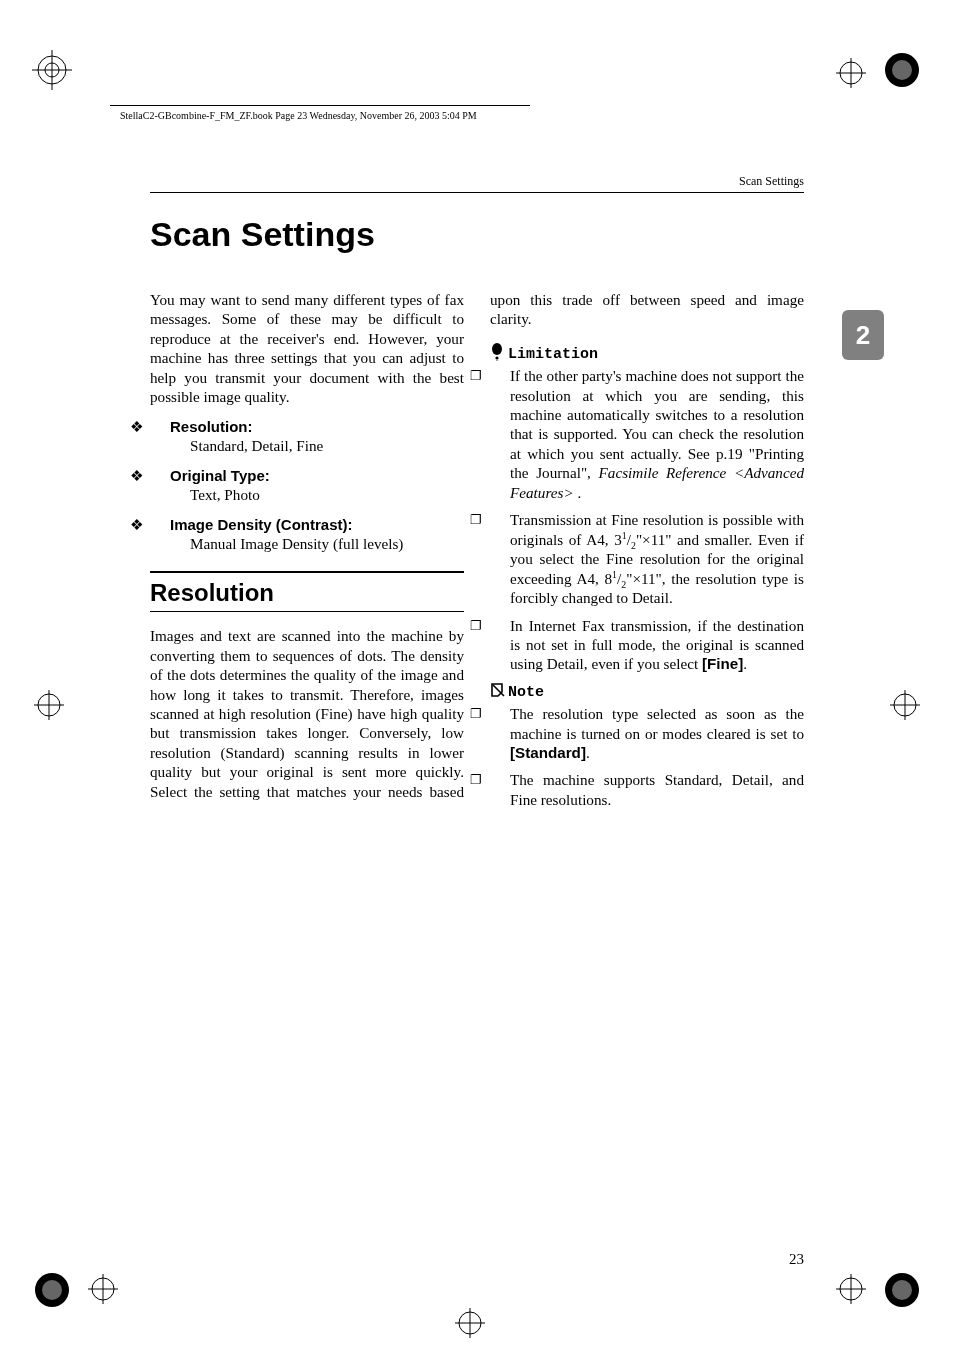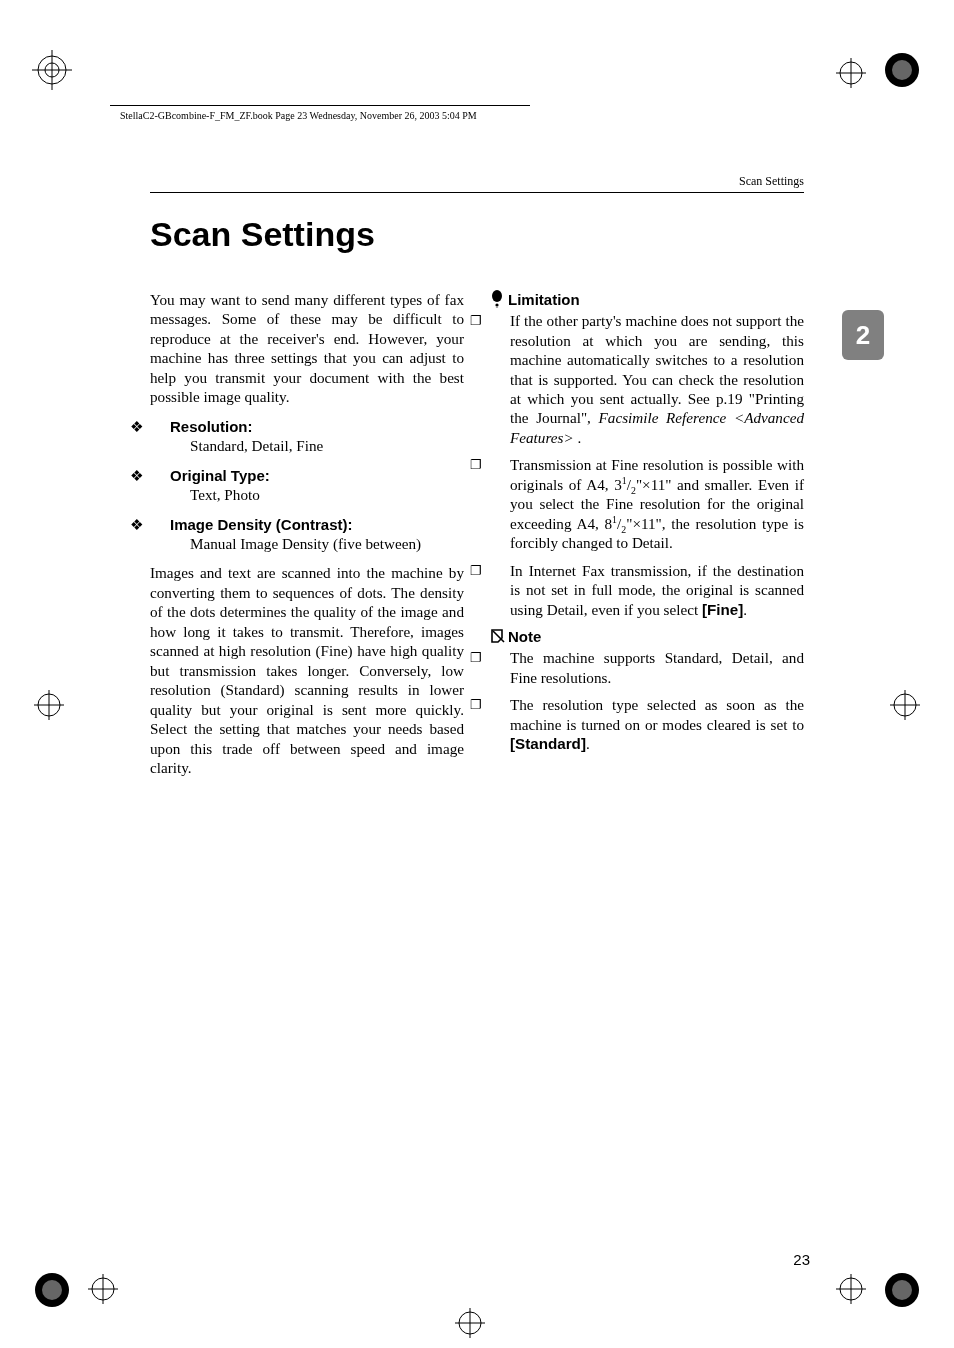--- a/index.html
+++ b/index.html
@@ -86,43 +86,43 @@
     font-weight: bold;
     font-size: 24px;
     border-top: 2px solid #000;
     border-bottom: 1px solid #000;
     padding: 5px 0 2px 0;
     margin-top: 18px;
     margin-bottom: 14px;
   }
   .body-para { text-align: justify; margin-bottom: 14px; }
   .subhead {
-    font-family: Liberation Sans, sans-serif;
+    font-family: Liberation Mono, monospace;
     font-weight: bold;
     font-size: 15px;
     margin-top: 8px;
     margin-bottom: 2px;
   }
   .subhead .lead-icon { display: inline-block; width: 18px; }
   .bullet {
     margin-left: 20px;
     text-indent: -20px;
     text-align: justify;
     margin-bottom: 8px;
   }
   .bullet .box { display: inline-block; width: 20px; text-align: left; font-size: 13px; vertical-align: 1px; }
   .ital { font-style: italic; }
   .ui { font-family: Arial, sans-serif; font-weight: bold; }
   sup { font-size: 0.65em; vertical-align: super; line-height: 0; }
   sub { font-size: 0.65em; vertical-align: sub; line-height: 0; }
   .page-num {
     position: absolute;
     bottom: 80px;
-    right: 144px;
-    font-family: Liberation Sans, sans-serif;
+    right: 150px;
+    font-family: Liberation Serif, serif;
     font-size: 15px;
   }
   .note-icon svg { vertical-align: -2px; }
   .limit-icon svg { vertical-align: -3px; }
   .break-before { break-before: column; }
 </style>
 </head>
 <body>
 
 <div class="regmark" style="top:50px; left:32px;">
@@ -213,23 +213,24 @@
     <span class="ftxt">Standard, Detail, Fine</span>
   </div>
 
   <div class="feature">
     <span class="diamond">❖</span><span class="flabel">Original Type:</span>
     <span class="ftxt">Text, Photo</span>
   </div>
 
   <div class="feature">
     <span class="diamond">❖</span><span class="flabel">Image Density (Contrast):</span>
-    <span class="ftxt">Manual Image Density (five between)</span>
-  </div>
-
+    <span class="ftxt">Manual Image Density (full levels)</span>
+  </div>
+
+  <h2 class="section">Resolution</h2>
 
   <p class="body-para">Images and text are scanned into the machine by converting them to sequences of dots. The density of the dots determines the quality of the image and how long it takes to transmit. Therefore, images scanned at high resolution (Fine) have high quality but transmission takes longer. Conversely, low resolution (Standard) scanning results in lower quality but your original is sent more quickly. Select the setting that matches your needs based upon this trade off between speed and image clarity.</p>
 
 
 
 
   <div class="subhead">
     <span class="lead-icon limit-icon"><svg width="14" height="18">
           <ellipse cx="7" cy="6" rx="5" ry="6" fill="#000"></ellipse>
           <circle cx="7" cy="15" r="1.6" fill="#000"></circle>
@@ -250,22 +251,22 @@
   </p>
 
   <div class="subhead">
     <span class="lead-icon note-icon"><svg width="16" height="16">
           <path d="M2 2 L12 2 L12 10 L8 14 L2 14 Z" fill="none" stroke="#000" stroke-width="1.6"></path>
           <path d="M3 3 L14 14" stroke="#000" stroke-width="1.6"></path>
         </svg></span><span>Note</span>
   </div>
 
   <p class="bullet">
+    <span class="box">❐</span><span>The resolution type selected as soon as the machine is turned on or modes cleared is set to </span><span class="ui">[Standard]</span><span>.</span>
+  </p>
+
+  <p class="bullet">
     <span class="box">❐</span><span>The machine supports Standard, Detail, and Fine resolutions.</span>
   </p>
 
-  <p class="bullet">
-    <span class="box">❐</span><span>The resolution type selected as soon as the machine is turned on or modes cleared is set to </span><span class="ui">[Standard]</span><span>.</span>
-  </p>
-
 </div>
 
 <div class="page-num">23</div>
 
 </body></html>

